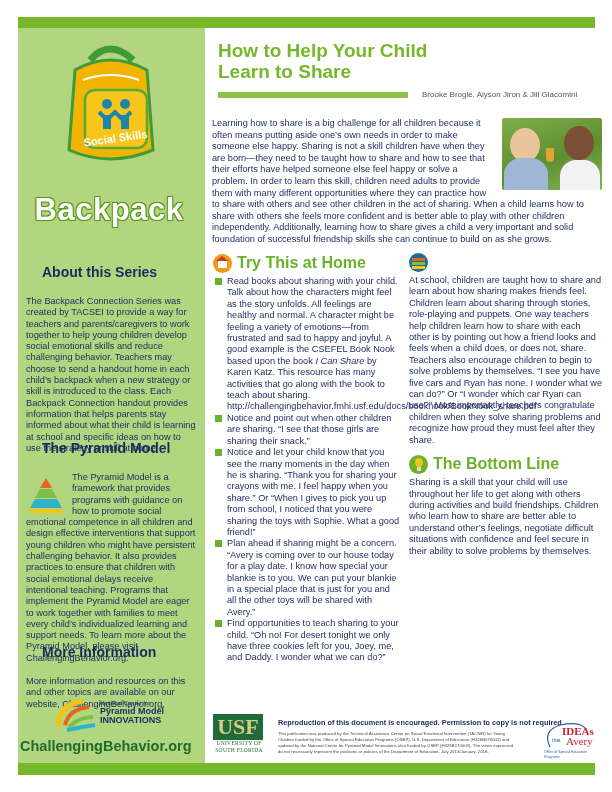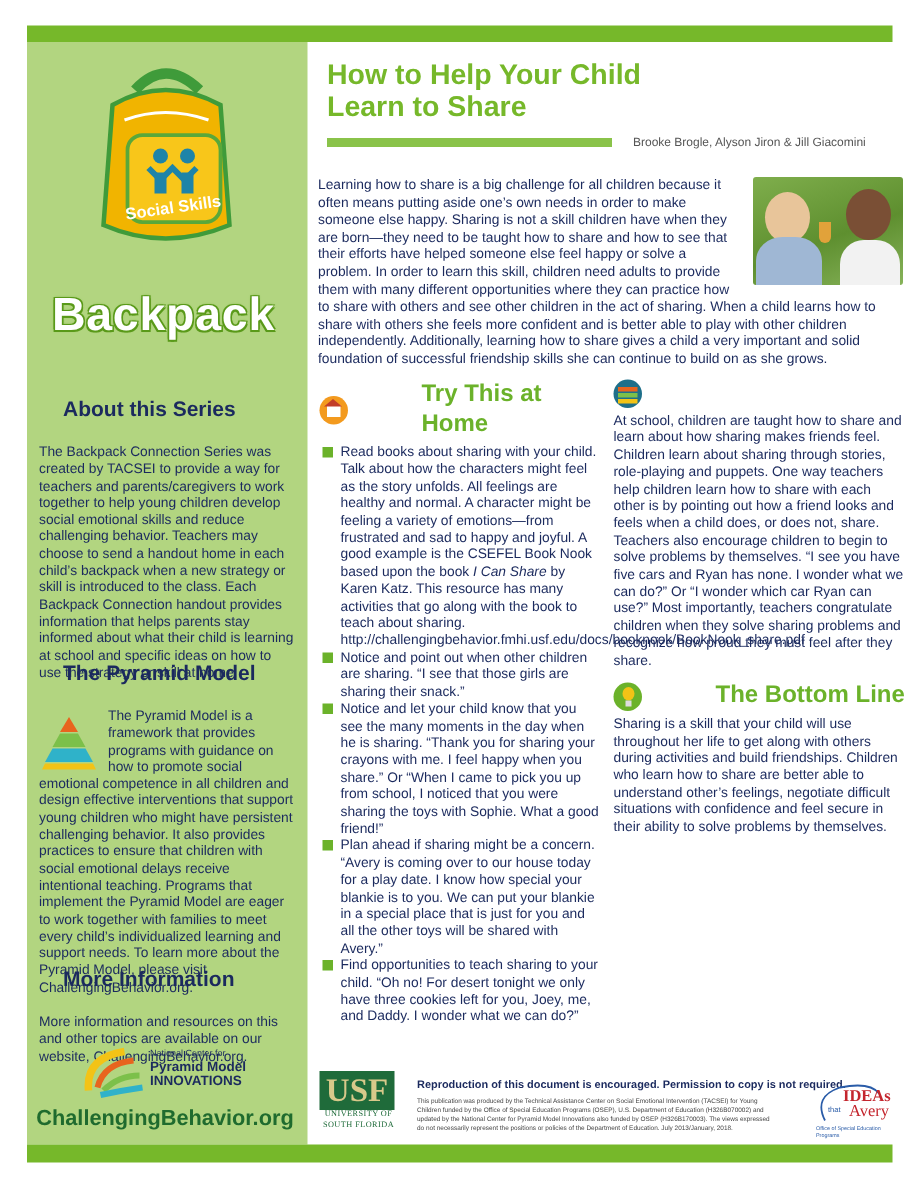--- a/index.html
+++ b/index.html
@@ -14,30 +14,30 @@
      text-shadow:0 0 2px #5a9a1a,1px 1px 0 #5a9a1a,-1px -1px 0 #5a9a1a,1px -1px 0 #5a9a1a,-1px 1px 0 #5a9a1a;}
   .series-title .big{font-size:31px;line-height:32px;display:block;letter-spacing:0.5px;}
   .series-title .small{font-size:16.5px;line-height:18px;display:block;}
   .sb-section{position:absolute;left:26px;width:170px;}
   .sb-h{font-size:14px;font-weight:bold;color:#1b2a5e;margin:16px;line-height:16px;}
   .sb-p{font-size:9.2px;line-height:11.3px;color:#1b2a5e;margin:0;font-family:"Liberation Sans",sans-serif;}
   .pyr-icon{float:left;width:40px;height:40px;margin:4px 6px 0 0;}
   .ncpmi{position:absolute;left:55px;top:697px;width:130px;height:36px;}
   .ncpmi-text{position:absolute;left:100px;top:700px;font-size:6px;color:#1b2a5e;line-height:7px;}
   .ncpmi-text .b{font-size:9px;font-weight:bold;line-height:9px;display:block;}
-  .cb-url{position:absolute;left:20px;top:738px;width:180px;text-align:center;font-size:14.5px;font-weight:bold;color:#1f6b2e;}
+  .cb-url{position:absolute;left:20px;top:738px;width:180px;font-size:14.5px;font-weight:bold;color:#1f6b2e;}
   
   .title{position:absolute;left:218px;top:40px;font-size:19px;line-height:21px;font-weight:bold;color:#76b82a;margin:0;}
   .title-rule{position:absolute;left:218px;top:92px;width:190px;height:6px;background:#76b82a;opacity:.85;}
   .authors{position:absolute;left:422px;top:90px;font-size:8px;color:#555;}
   .intro{position:absolute;left:212px;top:118px;width:390px;font-size:9.2px;line-height:11.6px;margin:0;}
   .photo{float:right;width:100px;height:72px;margin:0 0 2px 8px;border-radius:2px;
      background:linear-gradient(160deg,#7fae4c 0%,#5e8f2f 55%,#87b35a 100%);position:relative;overflow:hidden;}
   .col{position:absolute;}
-  .sec-h{display:flex;align-items:center;font-size:16px;font-weight:bold;color:#6bb22a;margin:0 0 3px 0;line-height:20px;gap:44px;}
+  .sec-h{display:flex;align-items:center;font-size:16px;font-weight:bold;color:#6bb22a;margin:0 0 3px 0;line-height:20px;}
   .sec-icon{width:19px;height:19px;border-radius:50%;margin-right:5px;flex:none;display:inline-block;position:relative;}
   ul.bul{list-style:none;margin:0;padding:0;}
   ul.bul li{position:relative;padding-left:14px;font-size:9.2px;line-height:11.4px;margin:0;}
   ul.bul li::before{content:"";position:absolute;left:2px;top:2px;width:7px;height:7px;background:#6bb22a;}
   .para{font-size:9.2px;line-height:11.4px;margin:0;}
   .footer-usf{position:absolute;left:213px;top:714px;width:52px;}
   .usf-box{width:50px;height:26px;background:#1f6b3a;color:#d8c98a;font-family:"Liberation Serif",serif;font-weight:bold;font-size:22px;line-height:26px;text-align:center;}
   .usf-sub{font-family:"Liberation Serif",serif;font-size:5.5px;color:#1f6b3a;text-align:center;line-height:7px;letter-spacing:.3px;}
   .repro{position:absolute;left:278px;top:718px;font-size:7.3px;font-weight:bold;color:#1b2a5e;}
   .fine{position:absolute;left:278px;top:731px;width:238px;font-size:4.3px;line-height:6px;color:#444;}
@@ -124,21 +124,21 @@
   <h2 class="sec-h">
     <span class="sec-icon" style="background:#f39a1e;">
       <span style="position:absolute;left:5px;top:6px;width:9px;height:8px;background:#fff;"></span>
       <span style="position:absolute;left:3px;top:2px;width:0;height:0;border-left:6.5px solid transparent;border-right:6.5px solid transparent;border-bottom:5px solid #c23d2a;"></span>
     </span>
     <span>Try This at Home</span>
   </h2>
   <ul class="bul">
     <li><span>Read books about sharing with your child. Talk about how the characters might feel as the story unfolds. All feelings are healthy and normal. A character might be feeling  a variety of emotions—from frustrated and sad to happy and joyful.  A good example is the CSEFEL Book Nook based upon the book </span><i>I Can Share</i><span> by Karen Katz. This resource has many activities that go along with the book to teach about sharing. http://challengingbehavior.fmhi.usf.edu/docs/booknook/BookNook_share.pdf</span></li>
     <li><span>Notice and point out when other children are sharing. “I see that those girls are sharing their snack.”</span></li>
-    <li><span>Notice and let your child know that you see the many moments in the day when he is sharing. “Thank you for sharing your crayons with me. I feel happy when you share.” Or “When I came to pick you up from school, I noticed that you were sharing the toys with Sophie. What a good friend!”</span></li>
+    <li><span>Notice and let your child know that you see the many moments in the day when he is sharing. “Thank you for sharing your crayons with me. I feel happy when you share.” Or “When I gives to pick you up from school, I noticed that you were sharing the toys with Sophie. What a good friend!”</span></li>
     <li><span>Plan ahead if sharing might be a concern. “Avery is coming over to our house today for a play date. I know how special your blankie is to you. We can put your blankie in a special place that is just for you and all the other toys will be shared with Avery.”</span></li>
     <li><span>Find opportunities to teach sharing to your child. “Oh no! For desert tonight we only have three cookies left for you, Joey, me, and Daddy. I wonder what we can do?”</span></li>
   </ul>
 </div>
 
 <div class="col" style="left:409px;top:253px;width:195px;">
   <h2 class="sec-h">
     <span class="sec-icon" style="background:#1e6f8a;">
       <span style="position:absolute;left:3px;top:5px;width:13px;height:3px;background:#e8641e;"></span>
       <span style="position:absolute;left:3px;top:9px;width:13px;height:3px;background:#7cc04a;"></span>

